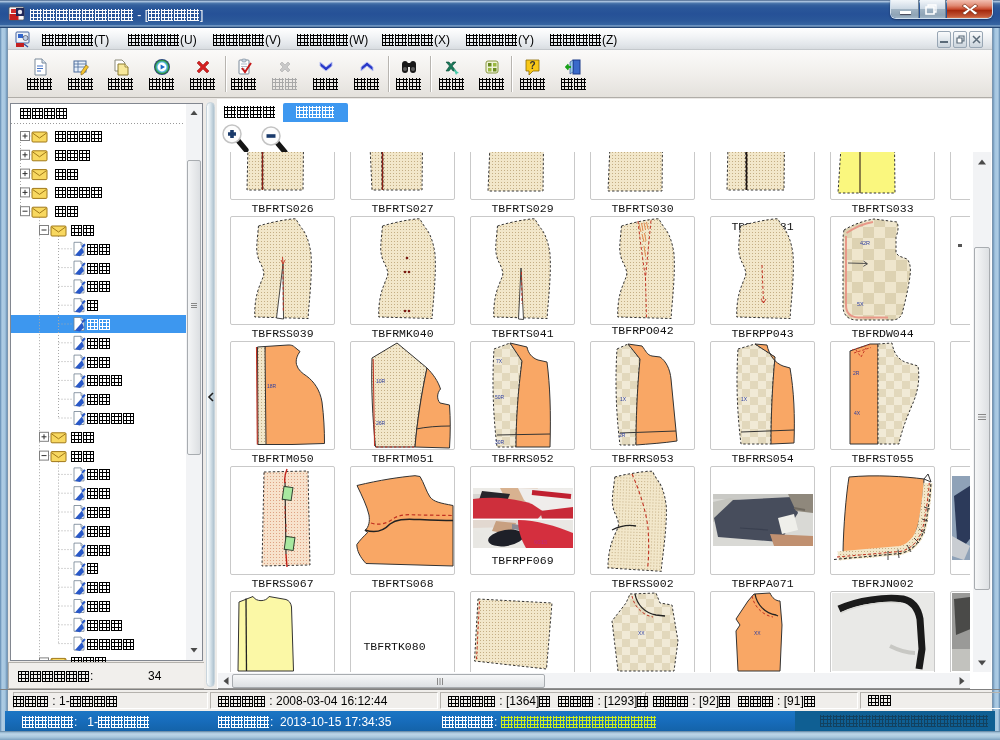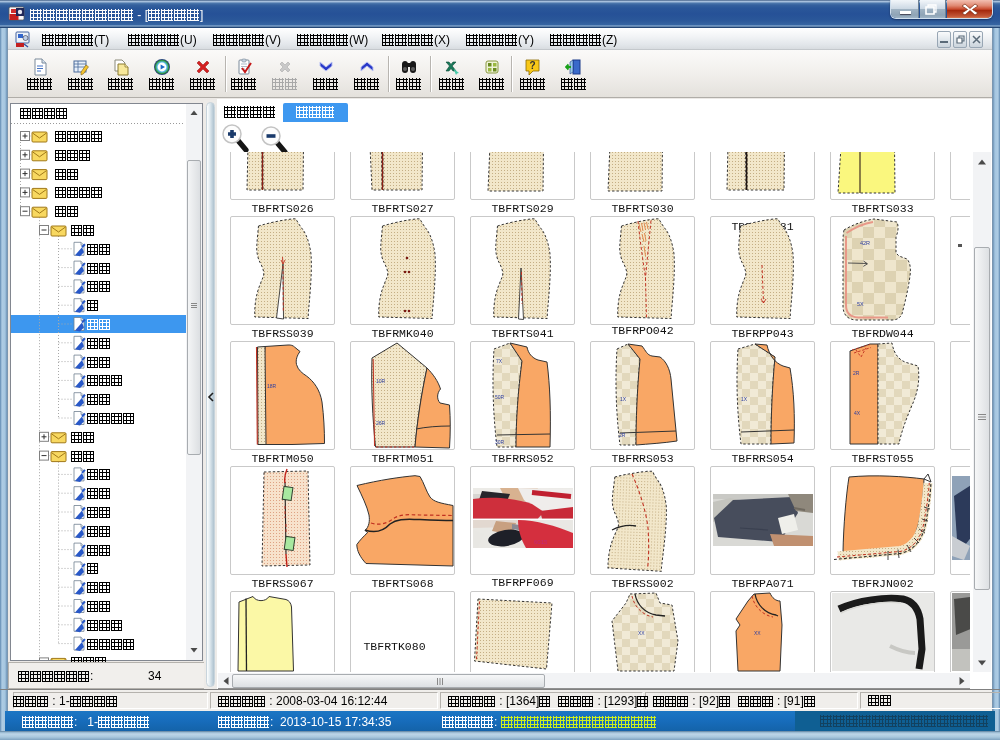--- a/index.html
+++ b/index.html
@@ -426,21 +426,21 @@
     <div class="lab" style="left:492px;top:175px">TBFRPP043</div>
     <div class="lab" style="left:612px;top:175px">TBFRDW044</div>
     <div class="lab" style="left:12px;top:300px">TBFRTM050</div>
     <div class="lab" style="left:132px;top:300px">TBFRTM051</div>
     <div class="lab" style="left:252px;top:300px">TBFRRS052</div>
     <div class="lab" style="left:372px;top:300px">TBFRRS053</div>
     <div class="lab" style="left:492px;top:300px">TBFRRS054</div>
     <div class="lab" style="left:612px;top:300px">TBFRST055</div>
     <div class="lab" style="left:12px;top:425px">TBFRSS067</div>
     <div class="lab" style="left:132px;top:425px">TBFRTS068</div>
-    <div class="lab" style="left:252px;top:424px">TBFRPF069</div>
+    <div class="lab" style="left:252px;top:402px">TBFRPF069</div>
     <div class="lab" style="left:372px;top:425px">TBFRSS002</div>
     <div class="lab" style="left:492px;top:425px">TBFRPA071</div>
     <div class="lab" style="left:612px;top:425px">TBFRJN002</div>
     <div class="lab" style="left:124px;top:488px">TBFRTK080</div>
     <svg class="a" style="left:13px;top:-60px" width="103" height="107" viewBox="1 1 103 107">
       <path d="M19 10 L32 8 L32 99 L17 99 Z" stroke="#333" stroke-width="1" stroke-dasharray="2.4 2" fill="url(#dot)"></path>
 <path d="M33 6 L74 5 L73 99 L33 99 Z" stroke="#333" stroke-width="1" stroke-dasharray="2.4 2" fill="url(#dot)"></path>
 <path d="M32.5 8 V99" stroke="#8B2015" stroke-width="1.3"></path>
     </svg>
     <svg class="a" style="left:133px;top:-60px" width="103" height="107" viewBox="1 1 103 107">

